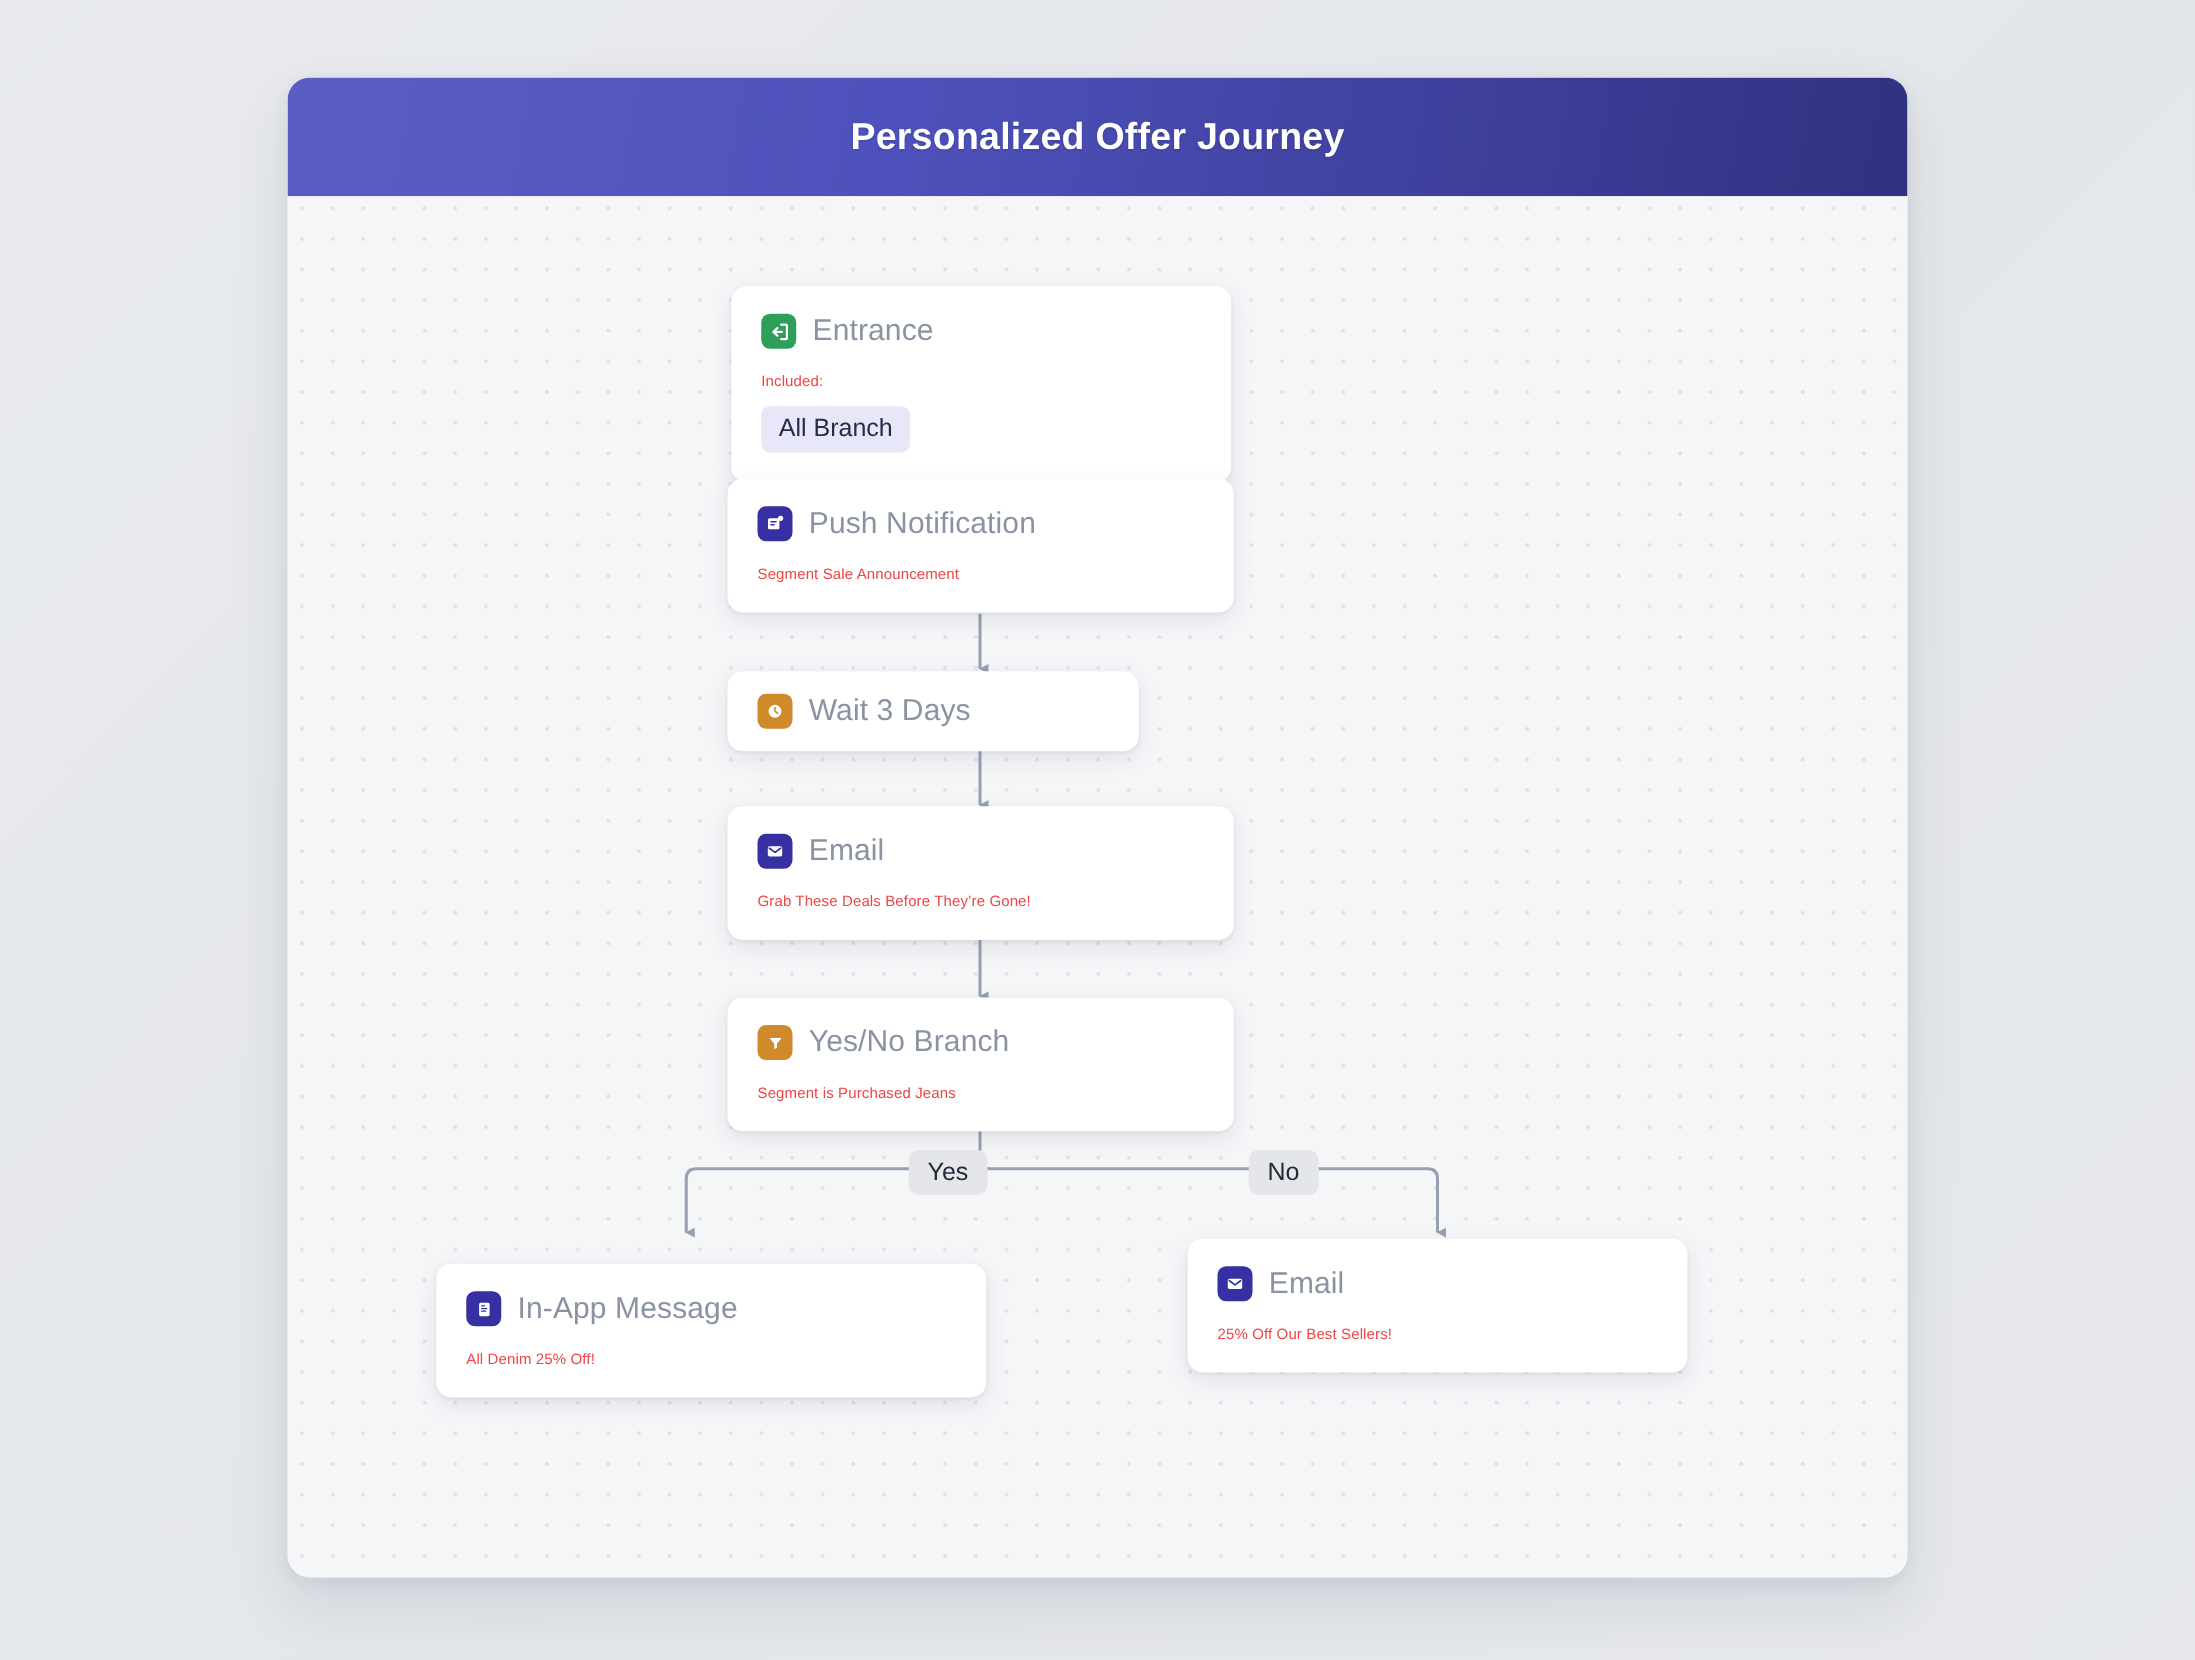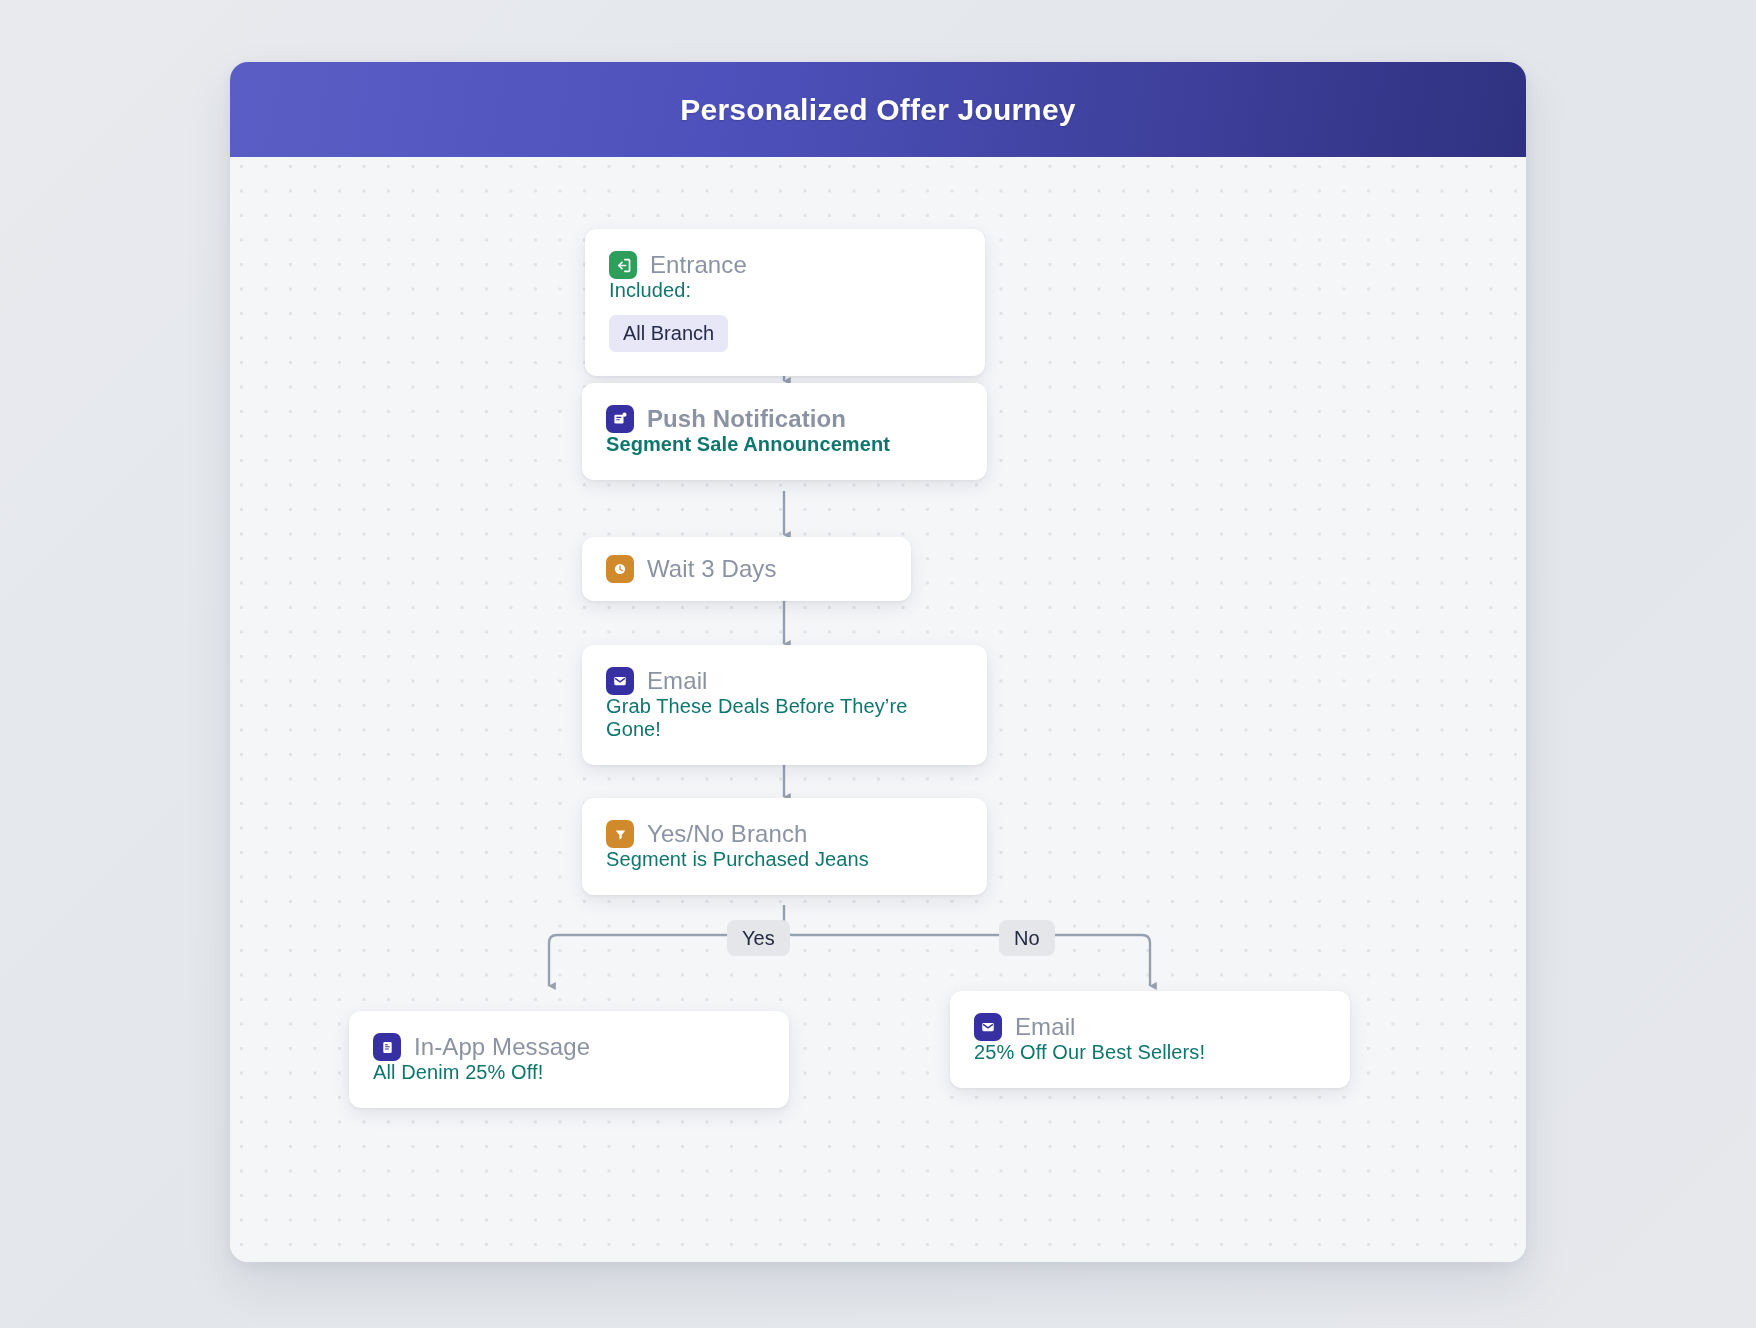--- a/index.html
+++ b/index.html
@@ -97,22 +97,23 @@
   }
   .node-icon svg { display: block; }
 
   .node-type {
     font-size: 24px;
     color: #8b93a3;
     letter-spacing: 0.1px;
   }
 
   .node-body {
-    font-size: 20px;
-    color: #0f766e;
+    margin-top: 19px;
+    font-size: 12px;
+    color: #ef4444;
     letter-spacing: 0.1px;
   }
 
   .pill-chip {
     display: inline-block;
     margin-top: 13px;
     background: #e7e7f7;
     color: #262b4a;
     border-radius: 7px;
     padding: 7px 14px;
@@ -174,21 +175,21 @@
               <path d="M8.2 13.6 4.4 10 8.2 6.4" stroke="#ffffff" stroke-width="2" stroke-linecap="round" stroke-linejoin="round"></path>
               <path d="M4.8 10h7.6" stroke="#ffffff" stroke-width="2" stroke-linecap="round"></path>
             </svg>
           </span>
           <span class="node-type">Entrance</span>
         </div>
         <div class="node-body">Included:</div>
         <span class="pill-chip">All Branch</span>
       </div>
 
-      <div class="node" style="left:352px; top:226px; width:405px;font-weight:bold;">
+      <div class="node" style="left:352px; top:226px; width:405px;">
         <div class="node-head">
           <span class="node-icon" style="background:#3730a3;">
             <svg width="16" height="16" viewBox="0 0 20 20" fill="none">
               <rect x="3" y="4.6" width="11.4" height="11" rx="1.6" fill="#ffffff"></rect>
               <rect x="5.2" y="7.2" width="6.6" height="1.5" rx="0.6" fill="#3730a3"></rect>
               <rect x="5.2" y="10.2" width="4.6" height="1.5" rx="0.6" fill="#3730a3"></rect>
               <circle cx="15.6" cy="4.6" r="2.6" fill="#ffffff"></circle>
             </svg>
           </span>
           <span class="node-type">Push Notification</span>

